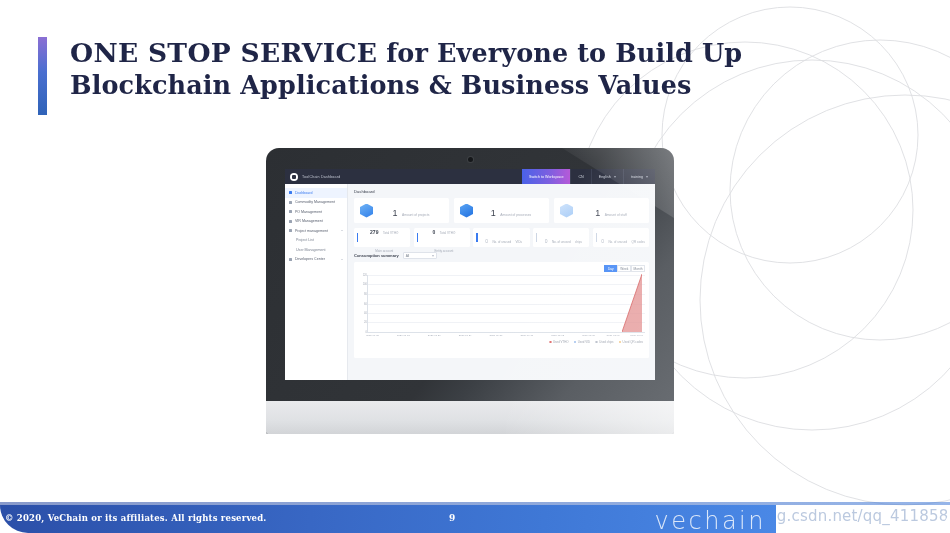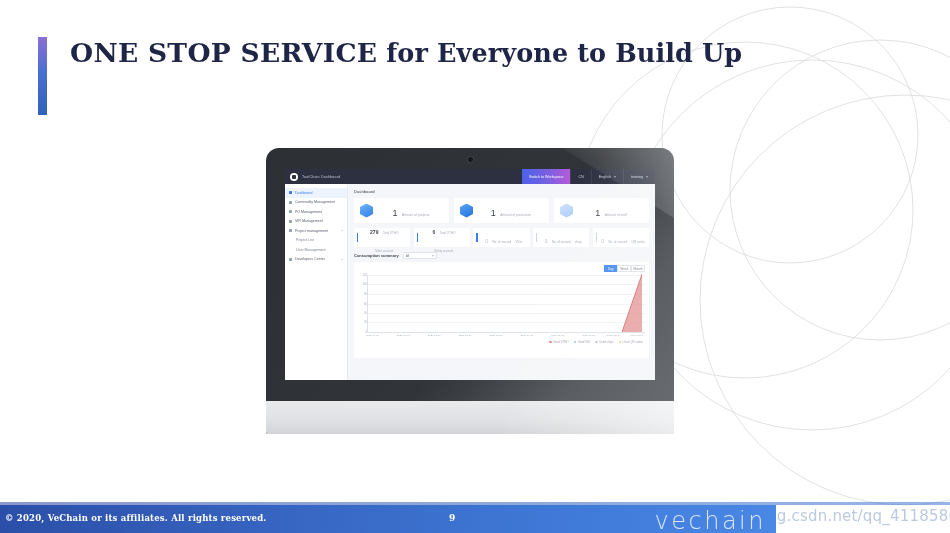--- a/index.html
+++ b/index.html
@@ -9,20 +9,21 @@
     overflow: hidden;
     background: #ffffff;
     font-family: "Liberation Sans", sans-serif;
   }
 
   #slide {
     position: relative;
     width: 950px; height: 533px;
     background: #ffffff;
     overflow: hidden;
+    border-radius: 28px;
   }
 
   
   #bg-decor {
     position: absolute;
     top: 0; left: 0;
     width: 950px; height: 533px;
     pointer-events: none;
   }
 
@@ -483,20 +484,21 @@
       <circle cx="880" cy="190" r="150"></circle>
       <circle cx="790" cy="135" r="128"></circle>
       <circle cx="905" cy="300" r="205"></circle>
     </g>
   </svg>
 
   <div id="title-block">
     <div id="title-accent-bar"></div>
     <div id="title-text">
       <span id="title-line-1"><span class="title-strong">ONE STOP SERVICE</span><span> for Everyone to Build Up</span></span>
+      <span id="title-line-2">Blockchain Applications &amp; Business Values</span>
     </div>
   </div>
 
   <div id="monitor">
     <div id="monitor-bezel"></div>
     <div id="monitor-webcam"></div>
 
     <div id="app-screen">
 
       <div id="app-topbar">

